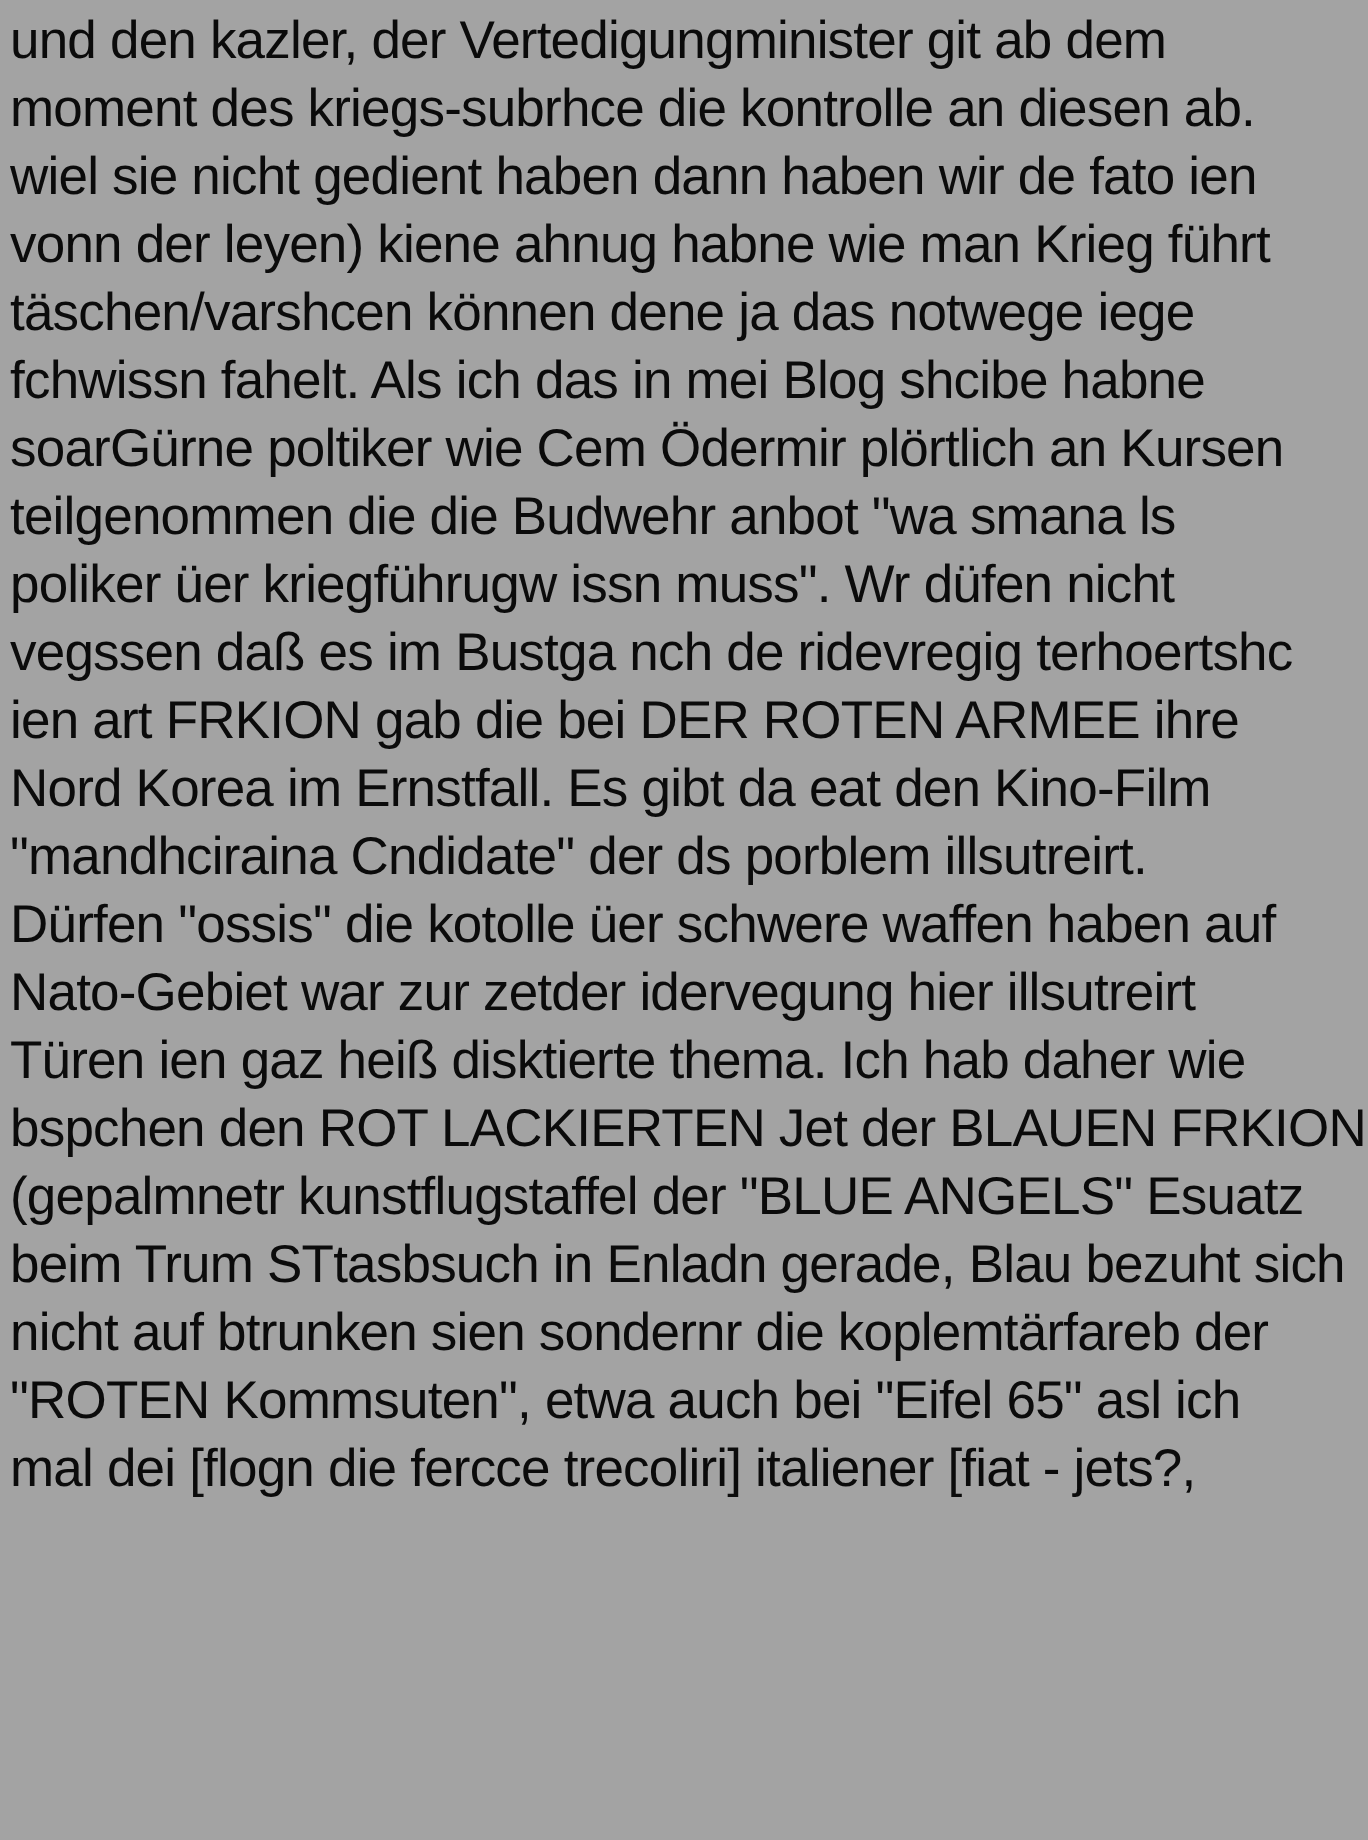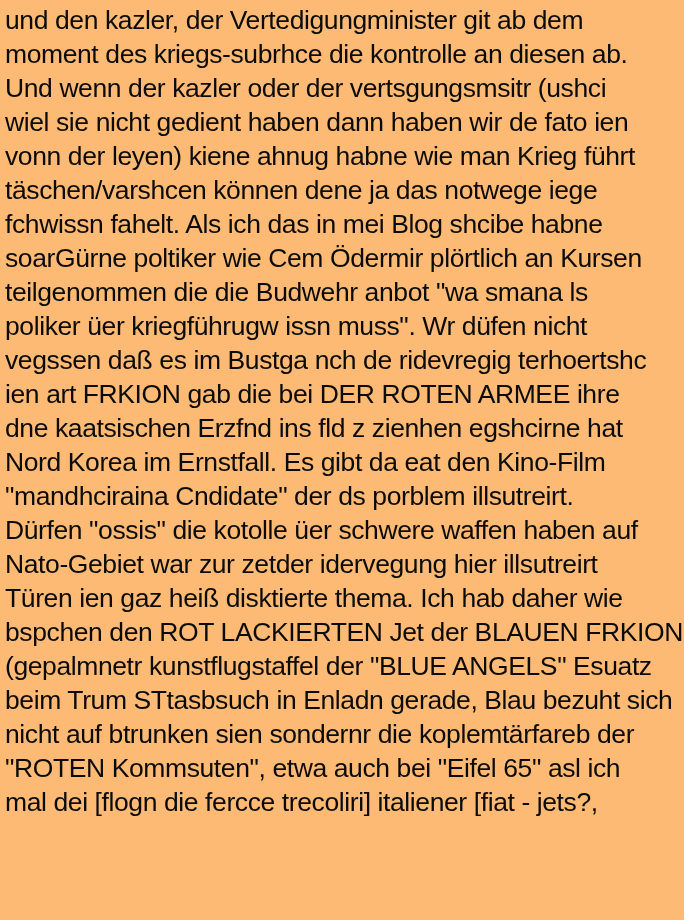--- a/index.html
+++ b/index.html
@@ -4,21 +4,21 @@
 <style>
   html, body {
     margin: 0;
     padding: 0;
     background: #ffffff;
   }
   .page {
     position: relative;
     width: 684px;
     height: 920px;
-    background: #fdba74;
+    background: #a3a3a3;
     overflow: hidden;
     box-sizing: border-box;
     padding: 3px 0 0 5px;
   }
   .text-body {
     font-family: "Liberation Sans", "DejaVu Sans", sans-serif;
     font-size: 26.5px;
     line-height: 34px;
     color: #0b0b0b;
     letter-spacing: -0.4px;
@@ -29,31 +29,29 @@
     height: 34px;
   }
 </style>
 </head>
 <body>
 
 <div class="page">
   <div class="text-body" id="text-body">
       <div class="text-line">und den kazler, der Vertedigungminister git ab dem</div>
       <div class="text-line">moment des kriegs-subrhce die kontrolle an diesen ab.</div>
-      <div class="text-line">Und wenn der kazler oder der vertsgungsmsitr (ushci</div>
       <div class="text-line">wiel sie nicht gedient haben dann haben wir de fato ien</div>
       <div class="text-line">vonn der leyen) kiene ahnug habne wie man Krieg führt</div>
       <div class="text-line">täschen/varshcen können dene ja das notwege iege</div>
       <div class="text-line">fchwissn fahelt. Als ich das in mei Blog shcibe habne</div>
       <div class="text-line">soarGürne poltiker wie Cem Ödermir plörtlich an Kursen</div>
       <div class="text-line">teilgenommen die die Budwehr anbot "wa smana ls</div>
       <div class="text-line">poliker üer kriegführugw issn muss". Wr düfen nicht</div>
       <div class="text-line">vegssen daß es im Bustga nch de ridevregig terhoertshc</div>
       <div class="text-line">ien art FRKION gab die bei DER ROTEN ARMEE ihre</div>
-      <div class="text-line">dne kaatsischen Erzfnd ins fld z zienhen egshcirne hat</div>
       <div class="text-line">Nord Korea im Ernstfall. Es gibt da eat den Kino-Film</div>
       <div class="text-line">"mandhciraina Cndidate" der ds porblem illsutreirt.</div>
       <div class="text-line">Dürfen "ossis" die kotolle üer schwere waffen haben auf</div>
       <div class="text-line">Nato-Gebiet war zur zetder idervegung hier illsutreirt</div>
       <div class="text-line">Türen ien gaz heiß disktierte thema. Ich hab daher wie</div>
       <div class="text-line">bspchen den ROT LACKIERTEN Jet der BLAUEN FRKION</div>
       <div class="text-line">(gepalmnetr kunstflugstaffel der "BLUE ANGELS" Esuatz</div>
       <div class="text-line">beim Trum STtasbsuch in Enladn gerade, Blau bezuht sich</div>
       <div class="text-line">nicht auf btrunken sien sondernr die koplemtärfareb der</div>
       <div class="text-line">"ROTEN Kommsuten", etwa auch bei "Eifel 65" asl ich</div>

